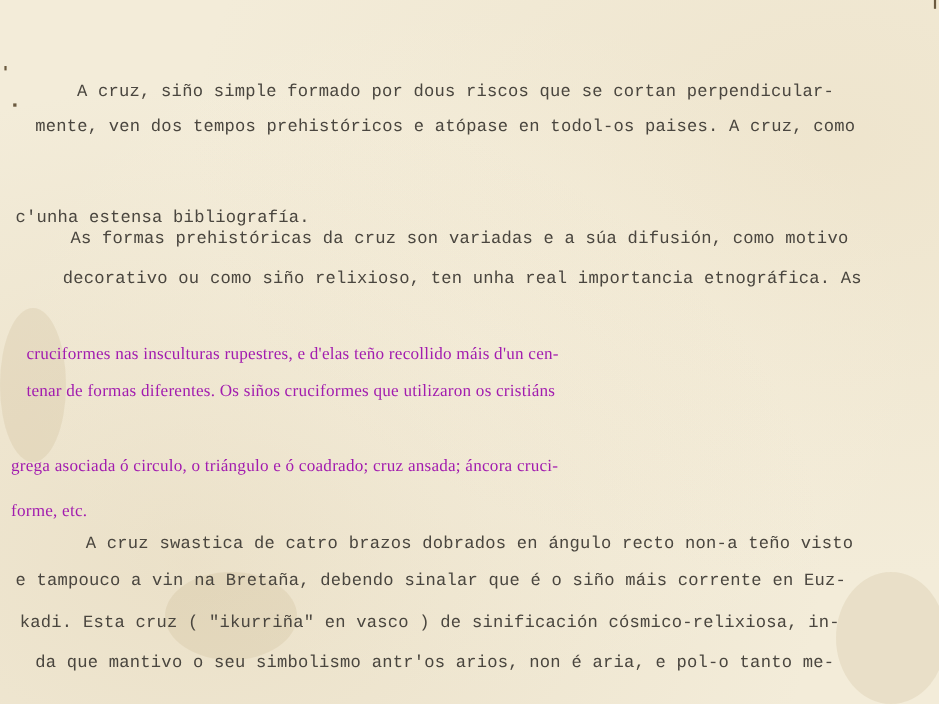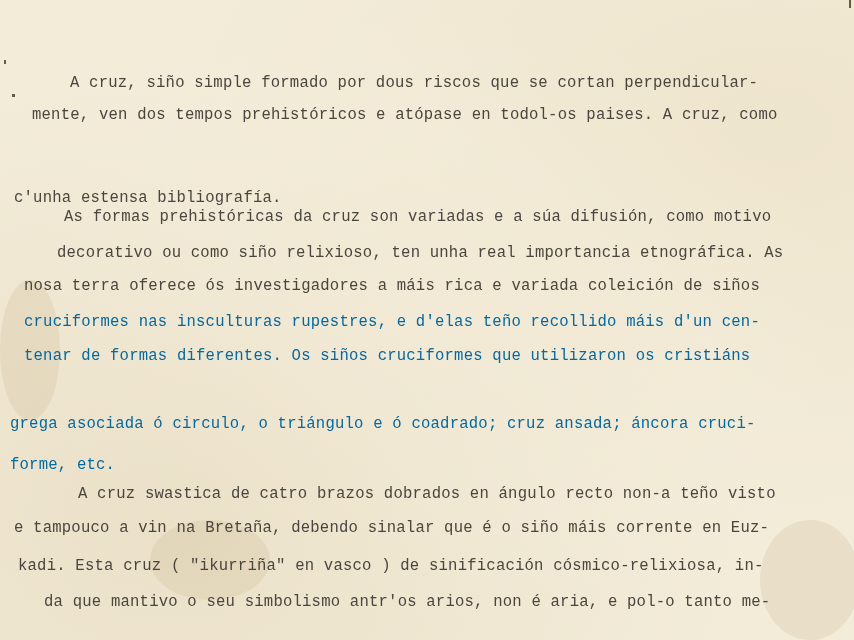--- a/index.html
+++ b/index.html
@@ -15,21 +15,21 @@
   .page { position:absolute; left:0; top:0; width:854px; height:549px; }
   .line {
     position:absolute;
     font-family:"Liberation Mono", "DejaVu Sans Mono", monospace;
     font-size:15.6px;
     color:#4a463f;
     white-space:pre;
     letter-spacing:0.2px;
     line-height:20px;
   }
-  .faint { color:#0369a1; }
+  .faint { color:#a21caf;font-family:Liberation Serif, serif; }
   .stain {
     position:absolute; border-radius:50%;
     background:rgba(190,165,120,0.18);
   }
   .mark { position:absolute; background:#6b5a40; }
 </style>
 </head>
 <body>
 
 <div class="page">
@@ -39,23 +39,22 @@
   <div class="mark" style="left:12px;top:94px;width:3px;height:3px;"></div>
   <div class="mark" style="left:849px;top:0px;width:2px;height:8px;"></div>
   <div class="mark" style="left:4px;top:60px;width:2px;height:4px;"></div>
 
   <div class="line" style="left:70px;top:73px;">A cruz, siño simple formado por dous riscos que se cortan perpendicular-</div>
   <div class="line" style="left:22px;top:105px;margin-left:10px;">mente, ven dos tempos prehistóricos e atópase en todol-os paises. A cruz, como</div>
   <div class="line" style="left:14px;top:188px;">c'unha estensa bibliografía.</div>
 
   <div class="line" style="left:64px;top:207px;">As formas prehistóricas da cruz son variadas e a súa difusión, como motivo</div>
   <div class="line" style="left:24px;top:243px;margin-left:33px;">decorativo ou como siño relixioso, ten unha real importancia etnográfica. As</div>
-  <div class="line" style="left:24px;top:276px;">nosa terra oferece ós investigadores a máis rica e variada coleición de siños</div>
   <div class="line faint" style="left:24px;top:312px;">cruciformes nas insculturas rupestres, e d'elas teño recollido máis d'un cen-</div>
   <div class="line faint" style="left:24px;top:346px;">tenar de formas diferentes. Os siños cruciformes que utilizaron os cristiáns</div>
   <div class="line faint" style="left:10px;top:414px;">grega asociada ó circulo, o triángulo e ó coadrado; cruz ansada; áncora cruci-</div>
   <div class="line faint" style="left:10px;top:455px;">forme, etc.</div>
 
   <div class="line" style="left:78px;top:484px;">A cruz swastica de catro brazos dobrados en ángulo recto non-a teño visto</div>
   <div class="line" style="left:14px;top:518px;">e tampouco a vin na Bretaña, debendo sinalar que é o siño máis corrente en Euz-</div>
   <div class="line" style="left:18px;top:556px;">kadi. Esta cruz ( "ikurriña" en vasco ) de sinificación cósmico-relixiosa, in-</div>
-  <div class="line" style="left:44px;top:592px;text-align:right;">da que mantivo o seu simbolismo antr'os arios, non é aria, e pol-o tanto me-</div>
+  <div class="line" style="left:32px;top:592px;text-align:right;">da que mantivo o seu simbolismo antr'os arios, non é aria, e pol-o tanto me-</div>
 </div>
 
 </body></html>

